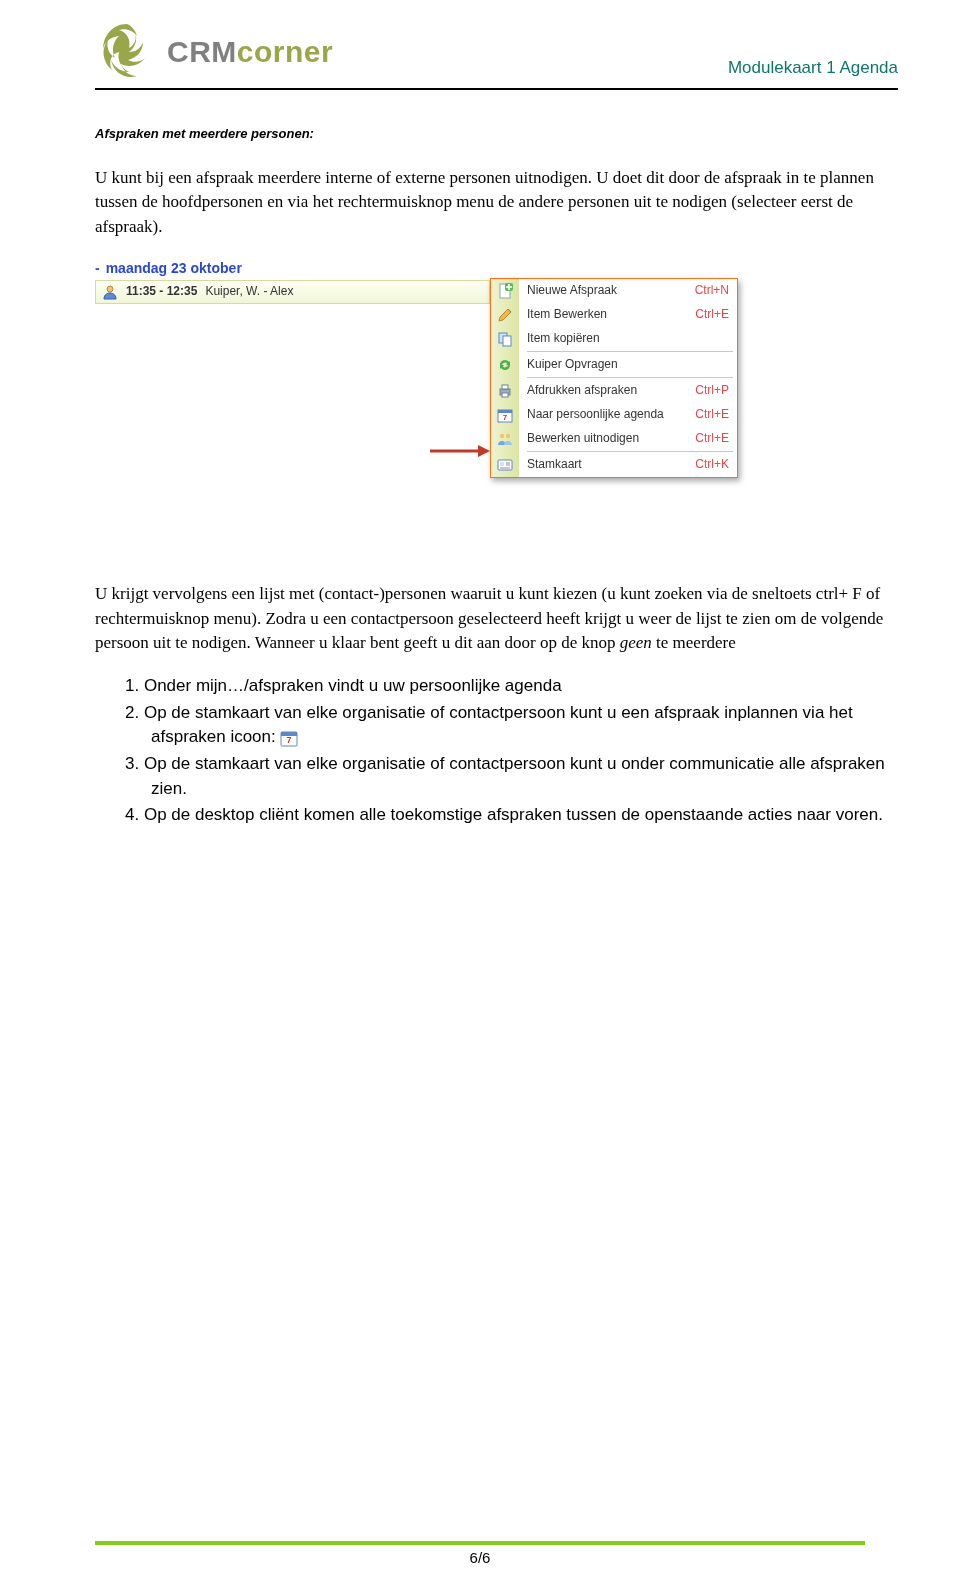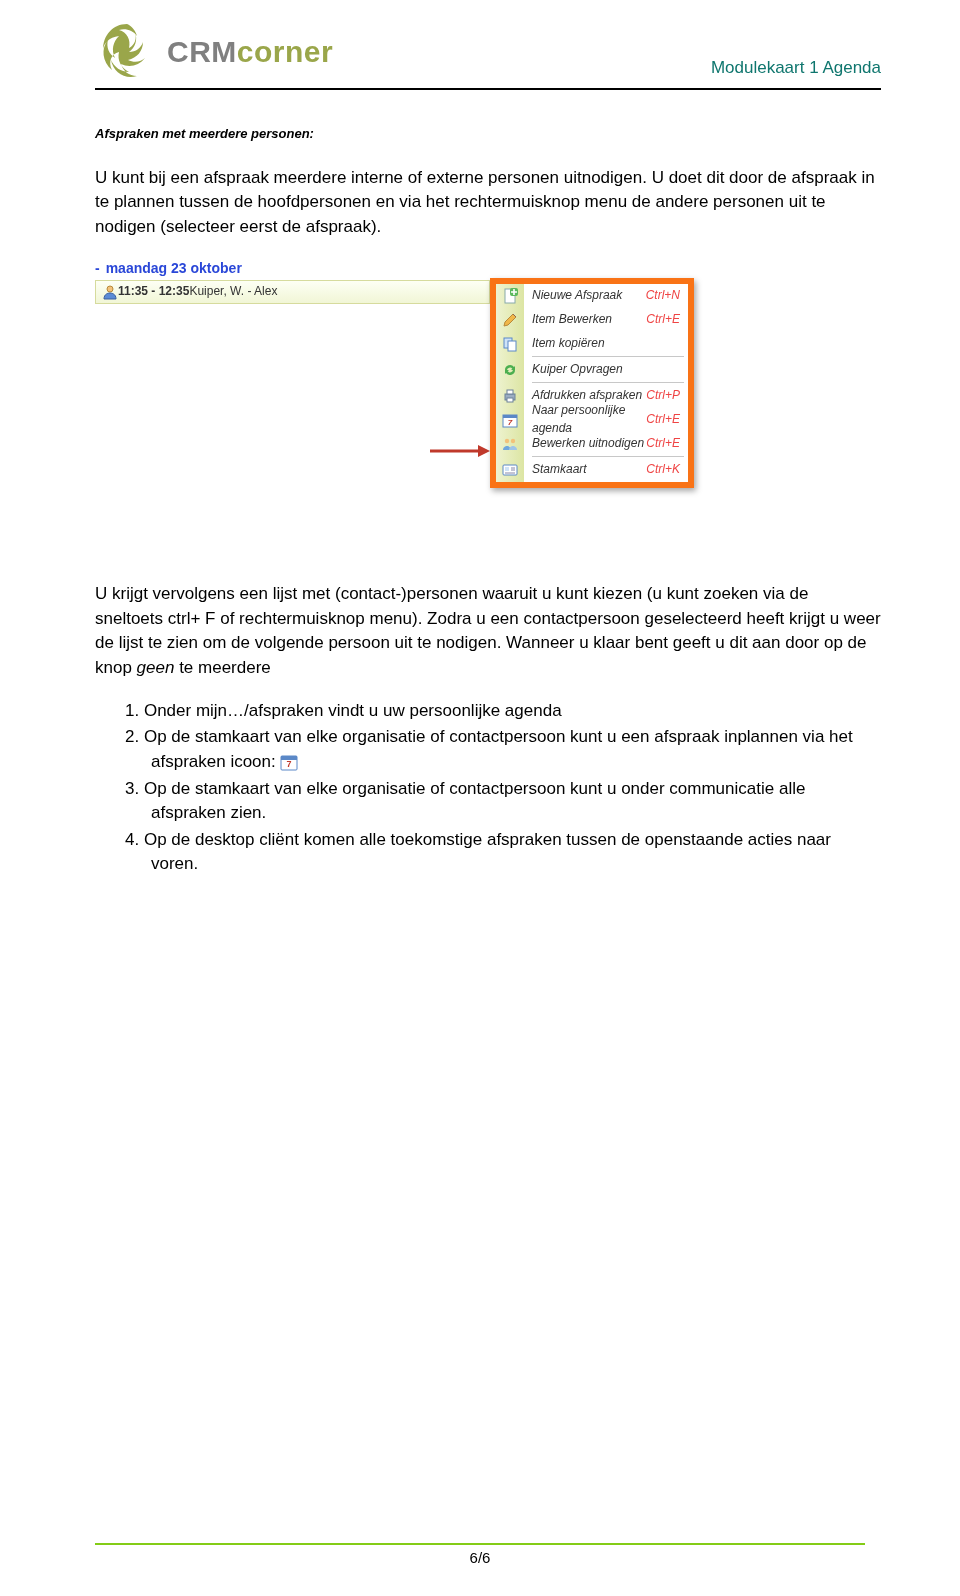--- a/index.html
+++ b/index.html
@@ -3,69 +3,69 @@
 <meta charset="utf-8">
 <style>
   * { box-sizing: border-box; margin: 0; padding: 0; }
   html, body { background: #fff; font-family: Verdana, Geneva, sans-serif; color: #000; }
   .page {
     width: 960px;
     min-height: 1596px;
     margin: 0 auto;
     background: #fff;
     position: relative;
-    padding: 20px 79px 60px 95px;
+    padding: 20px 62px 60px 95px;
   }
   .header {
     border-bottom: 2px solid #000;
     padding-bottom: 4px;
     display: flex;
     align-items: flex-end;
     justify-content: space-between;
   }
   .logo-block { display: flex; align-items: center; gap: 8px; }
   .logo-swirl { width: 64px; height: 64px; }
   .brand { font-family: Verdana, Geneva, sans-serif; font-size: 30px; font-weight: 700; color: #808080; letter-spacing: 0.5px; }
   .brand .accent { color: #9aa64a; }
   .doc-title { font-size: 17px; color: #0f766e; padding-bottom: 6px; }
   .content { padding-top: 35px; font-size: 17px; line-height: 1.45; }
   h2.sect { font-style: italic; font-weight: 700; font-size: 13px; margin-bottom: 22px; }
-  p.para { margin-bottom: 18px; }
+  p.para { margin-bottom: 18px; font-family: Liberation Serif, serif; }
   em { font-style: italic; }
 
   
   .shot {
     width: 645px;
     margin: 10px 0 28px 0;
     font-family: Tahoma, Verdana, sans-serif;
     font-size: 12px;
     position: relative;
   }
   .shot .dayline { display: flex; align-items: center; color: #2a47d8; font-weight: 700; font-size: 14px; margin-bottom: 2px; }
   .shot .dayline .dash { color: #2a47d8; margin-right: 6px; }
   .shot .appt-row {
     background: linear-gradient(to bottom, #fdfff4 0%, #f1f6d6 100%);
     border: 1px solid #d6db9d;
     height: 24px;
     display: flex;
     align-items: center;
     padding: 0 6px;
+    gap: 8px;
     color: #333;
     width: 395px;
   }
   .shot .appt-row .glyph { width: 16px; height: 16px; flex: 0 0 16px; }
   .shot .appt-row .time { font-weight: 700; }
   .shot .ctxwrap { position: absolute; left: 395px; top: 20px; }
   .context-menu {
-    width: 204px;
+    width: 248px;
     background: #fff;
-    border: 6px solid #f97316;
+    border: 1px solid #f97316;
     box-shadow: 2px 3px 6px rgba(0,0,0,0.35);
     font-size: 12px;
-    font-style: italic;
   }
   .context-menu .row {
     display: flex;
     align-items: center;
     height: 24px;
     padding-right: 8px;
   }
   .context-menu .icon-col {
     width: 28px;
     height: 100%;
@@ -99,21 +99,21 @@
   
   ol.numbered { list-style: none; counter-reset: item; padding-left: 30px; }
   ol.numbered li { counter-increment: item; margin-bottom: 2px; text-indent: -26px; padding-left: 26px; }
   ol.numbered li::before { content: counter(item) ". "; }
   .inline-icon { display: inline-block; width: 18px; height: 18px; vertical-align: middle; }
 
   .footer {
     position: absolute;
     left: 95px; right: 95px;
     bottom: 30px;
-    border-top: 2px solid #84cc16;
+    border-top: 4px solid #84cc16;
     text-align: center;
     font-size: 15px;
     padding-top: 4px;
   }
 </style>
 </head>
 <body>
 
 <div class="page">
 

